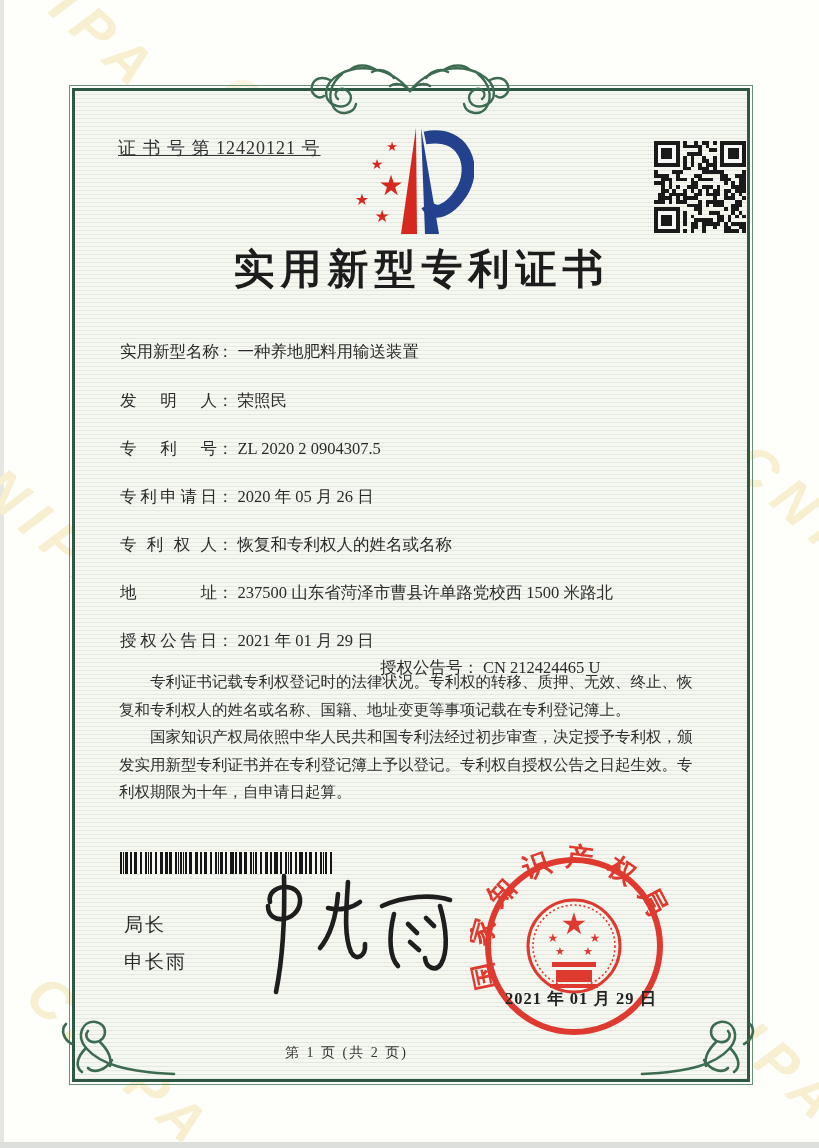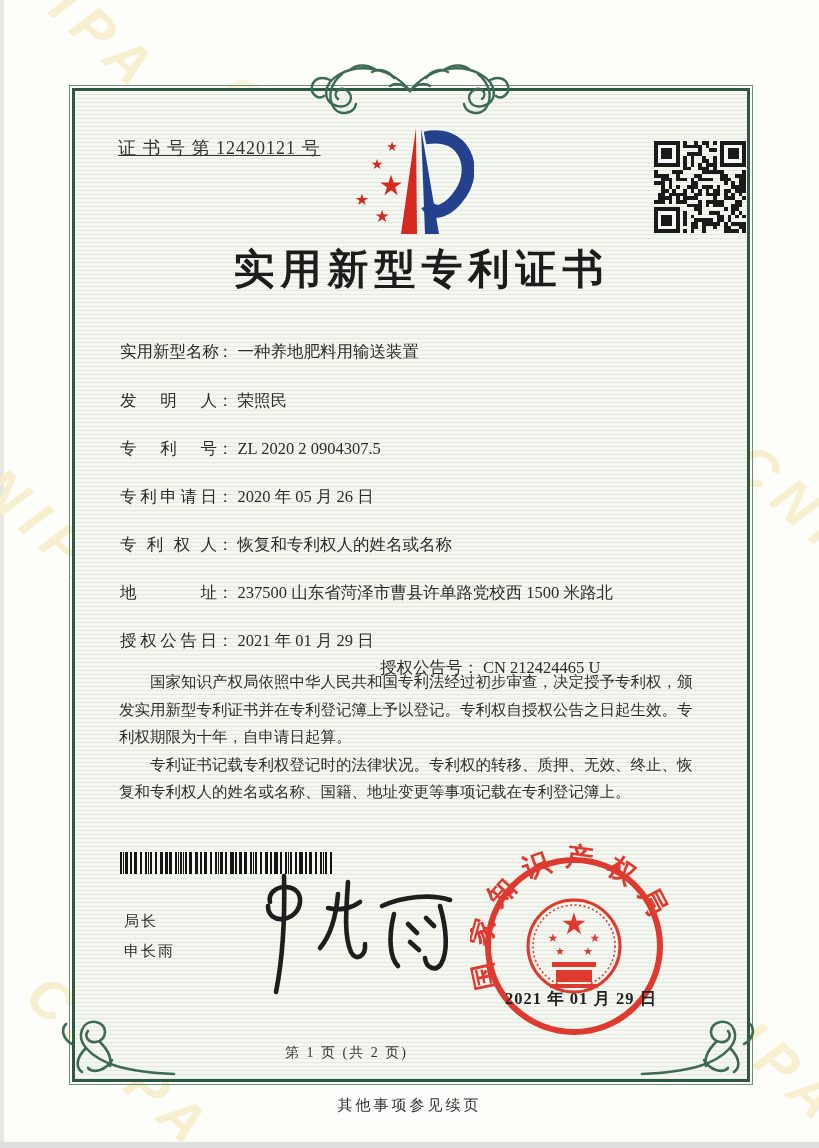--- a/index.html
+++ b/index.html
@@ -43,21 +43,21 @@
   .paras{position:absolute;left:119px;top:668px;width:588px;font-size:15.5px;line-height:1.78;color:#2f2f2f;}
   .paras p{margin:0;text-indent:2em;}
   .barcode{
     position:absolute;left:120px;top:852px;width:212px;height:22px;
     background:
       repeating-linear-gradient(90deg,#151515 0 2px,transparent 2px 5px),
       repeating-linear-gradient(90deg,#151515 0 1px,transparent 1px 7px),
       repeating-linear-gradient(90deg,transparent 0 3px,#151515 3px 4px,transparent 4px 11px);
     background-color:#f5f7f0;
   }
-  .juzhang{position:absolute;left:124px;top:912px;font-size:15px;font-family:"Liberation Sans","DejaVu Sans",sans-serif;color:#2b2b2b;}
+  .juzhang{position:absolute;left:124px;top:912px;font-size:19px;font-family:"Liberation Sans","DejaVu Sans",sans-serif;color:#2b2b2b;}
   .juzhang div{margin-bottom:11px;letter-spacing:2px;}
   .signature{position:absolute;left:240px;top:872px;}
   .seal{position:absolute;left:470px;top:842px;}
   .seal-date{
     position:absolute;left:505px;top:988px;font-size:16.5px;font-weight:600;
     letter-spacing:1px;color:#222;z-index:5;white-space:nowrap;
   }
   .page-num{position:absolute;left:0;top:1044px;width:693px;text-align:center;font-size:14px;letter-spacing:2px;color:#333;}
   .footer-note{position:absolute;left:0;top:1096px;width:819px;text-align:center;font-size:15px;letter-spacing:3px;color:#2f2f2f;}
   svg{display:block;}
@@ -434,22 +434,22 @@
           <span>公</span>
           <span>告</span>
           <span>日</span>
         </span><span class="colon">：</span><span>2021 年 01 月 29 日</span>
       <span class="pair2">
         <span>授权公告号</span><span class="colon">：</span><span>CN 212424465 U</span>
       </span>
     </div>
 
     <div class="paras">
+      <p>专利证书记载专利权登记时的法律状况。专利权的转移、质押、无效、终止、恢复和专利权人的姓名或名称、国籍、地址变更等事项记载在专利登记簿上。</p>
       <p>国家知识产权局依照中华人民共和国专利法经过初步审查，决定授予专利权，颁发实用新型专利证书并在专利登记簿上予以登记。专利权自授权公告之日起生效。专利权期限为十年，自申请日起算。</p>
-      <p>专利证书记载专利权登记时的法律状况。专利权的转移、质押、无效、终止、恢复和专利权人的姓名或名称、国籍、地址变更等事项记载在专利登记簿上。</p>
     </div>
 
     <div class="barcode"></div>
 
     <div class="juzhang">
       <div>局长</div>
       <div>申长雨</div>
     </div>
 
     <svg class="signature" width="220" height="126" viewBox="0 0 220 126">
@@ -485,15 +485,14 @@
         <text x="90" y="113" font-size="11">★</text>
         <text x="118" y="113" font-size="11">★</text>
         <rect x="82" y="120" width="44" height="5"></rect>
         <rect x="86" y="128" width="36" height="12"></rect>
         <rect x="80" y="142" width="48" height="4"></rect>
       </g>
     </svg>
     <div class="seal-date">2021 年 01 月 29 日</div>
 
     <div class="page-num">第 1 页 (共 2 页)</div>
-    <div class="footer-note">其他事项参见续页</div>
   </div>
 </div>
 
 </body></html>

